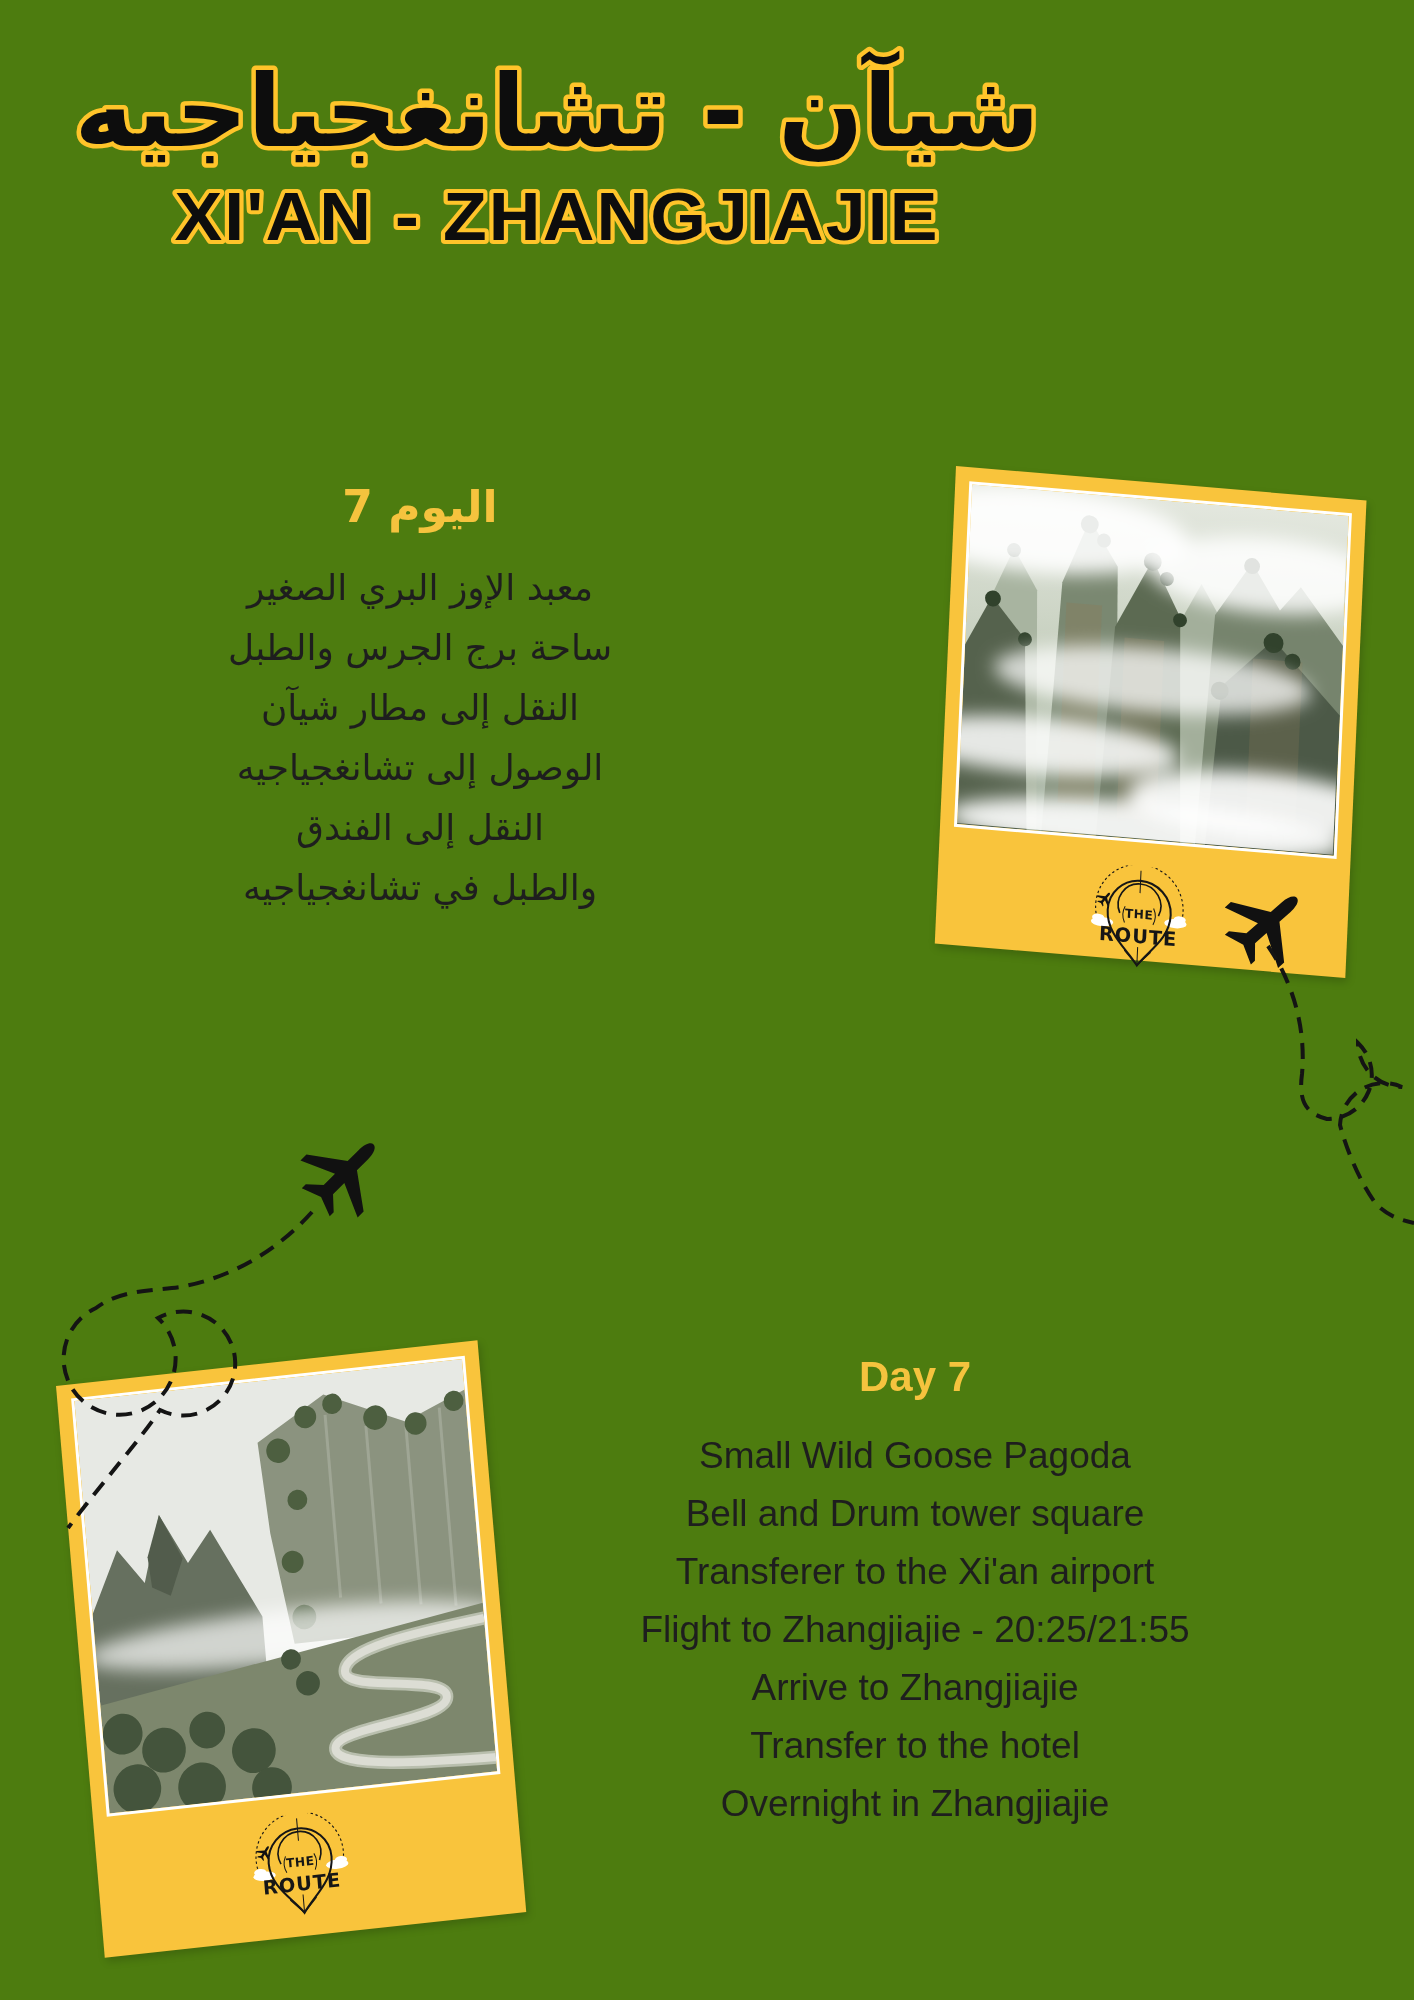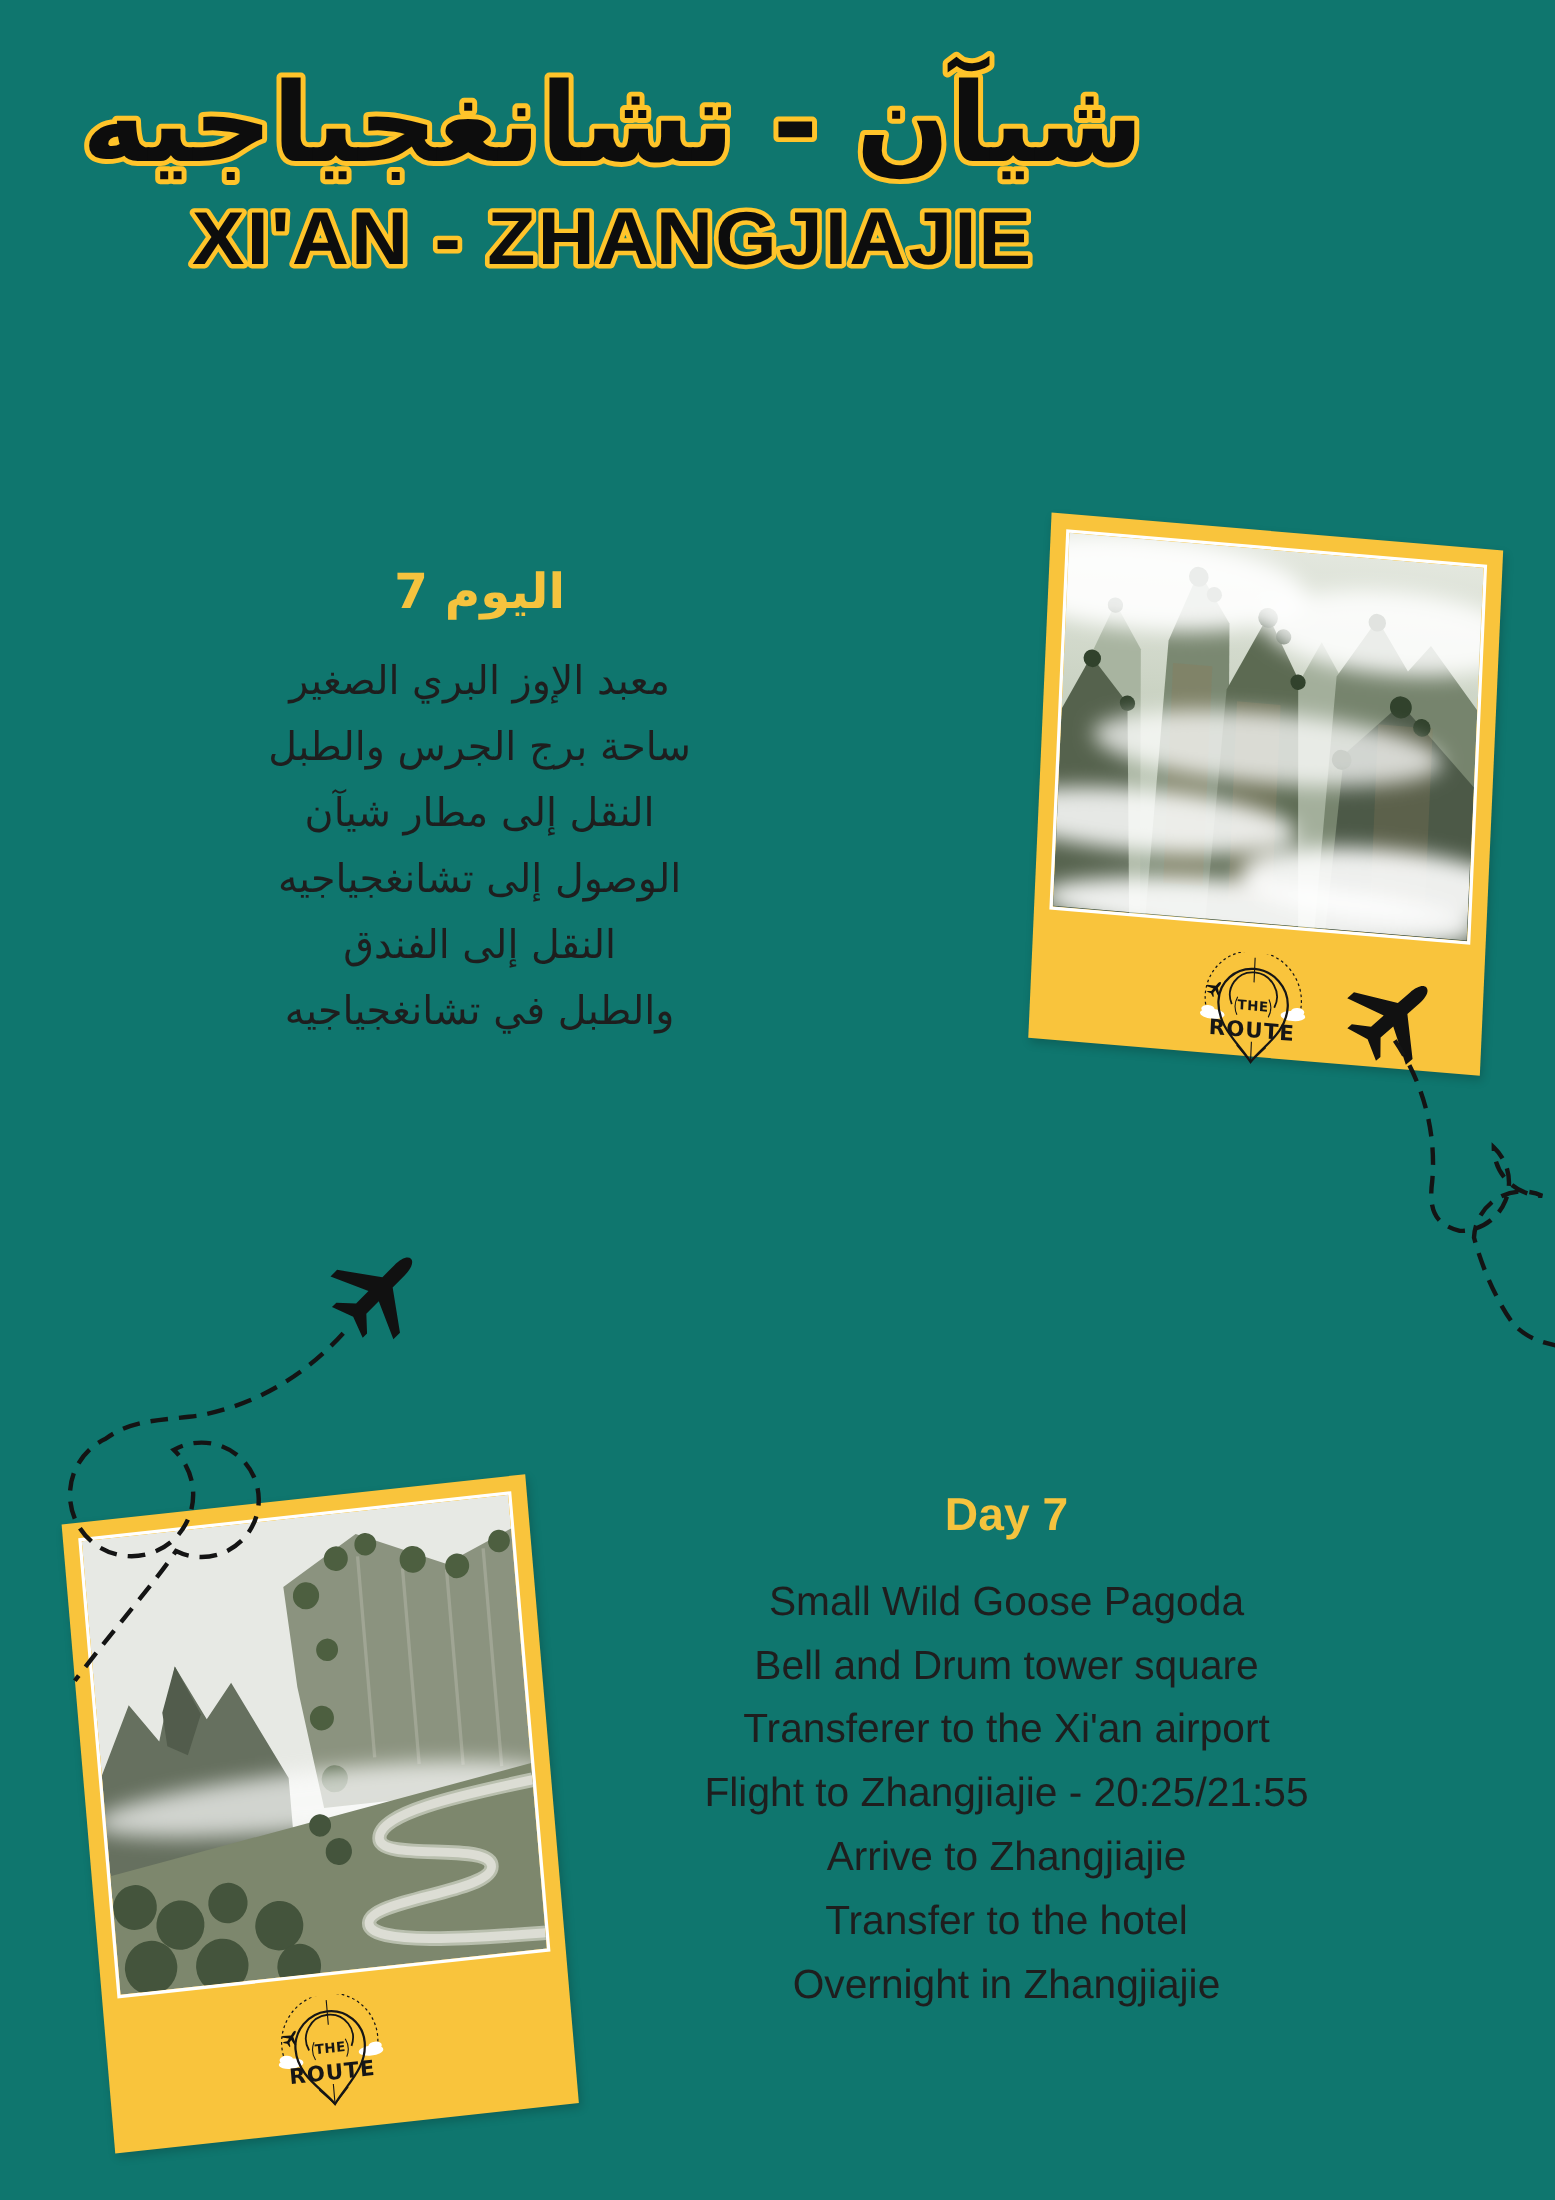--- a/index.html
+++ b/index.html
@@ -1,29 +1,29 @@
 <!DOCTYPE html>
 <html><head>
 <meta charset="utf-8">
 <style>
   html,body{margin:0;padding:0;width:1414px;height:2000px;background:#ffffff;overflow:hidden;
             font-family:"DejaVu Sans", sans-serif;}
-  .page{position:relative;width:1414px;height:2000px;background:#0f766e;}
+  .page{position:relative;width:1414px;height:2000px;background:#4d7c0f;}
 
   
   .title-svg{position:absolute;left:0;top:0;width:1414px;height:280px;}
   .t-ar{font-family:"DejaVu Sans", sans-serif;font-weight:bold;font-size:100px;
         fill:#0d0d0d;stroke:#FFC42A;stroke-width:9px;stroke-linejoin:round;text-anchor:middle;}
   .t-en{font-family:"Liberation Sans", sans-serif;font-weight:bold;font-size:68px;letter-spacing:2px;
         fill:#0d0d0d;stroke:#FFC42A;stroke-width:8px;stroke-linejoin:round;text-anchor:middle;}
   svg text{paint-order:stroke fill;}
 
   
   .itin{position:absolute;text-align:center;color:#1e1e1e;}
-  .itin-ar{left:136px;top:485px;width:600px;direction:rtl;margin-top:32px;}
+  .itin-ar{left:120px;top:485px;width:600px;direction:rtl;}
   .itin-en{left:595px;top:1356px;width:640px;}
   .day-head{font-weight:bold;color:#F5C33E;font-size:44px;line-height:44px;margin:0 0 29px 0;}
   .itin-en .day-head{font-size:42px;line-height:42px;font-family:"Liberation Sans",sans-serif;}
   .itin-line{font-size:36px;line-height:60px;white-space:nowrap;}
   .itin-en .itin-line{font-size:37px;line-height:58px;font-family:"Liberation Sans",sans-serif;}
 
   
   .polaroid{position:absolute;background:#F9C43C;box-shadow:2px 4px 9px rgba(0,0,0,.18);
             transform-origin:0 0;}
   .pol-top{left:956px;top:466px;width:412px;height:478px;

